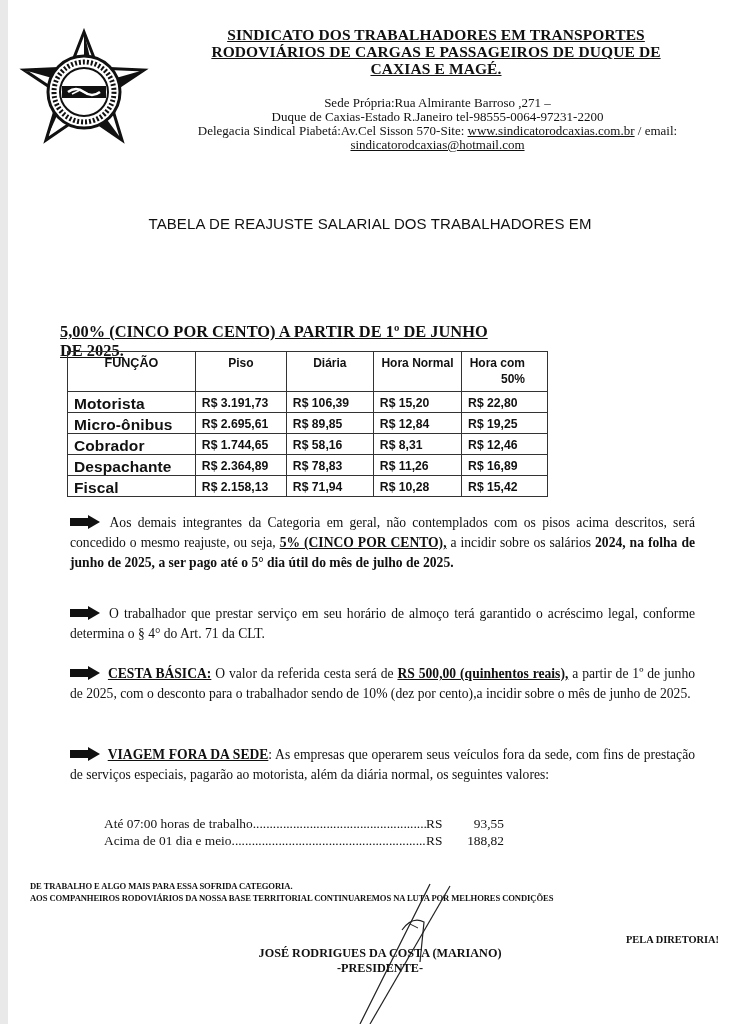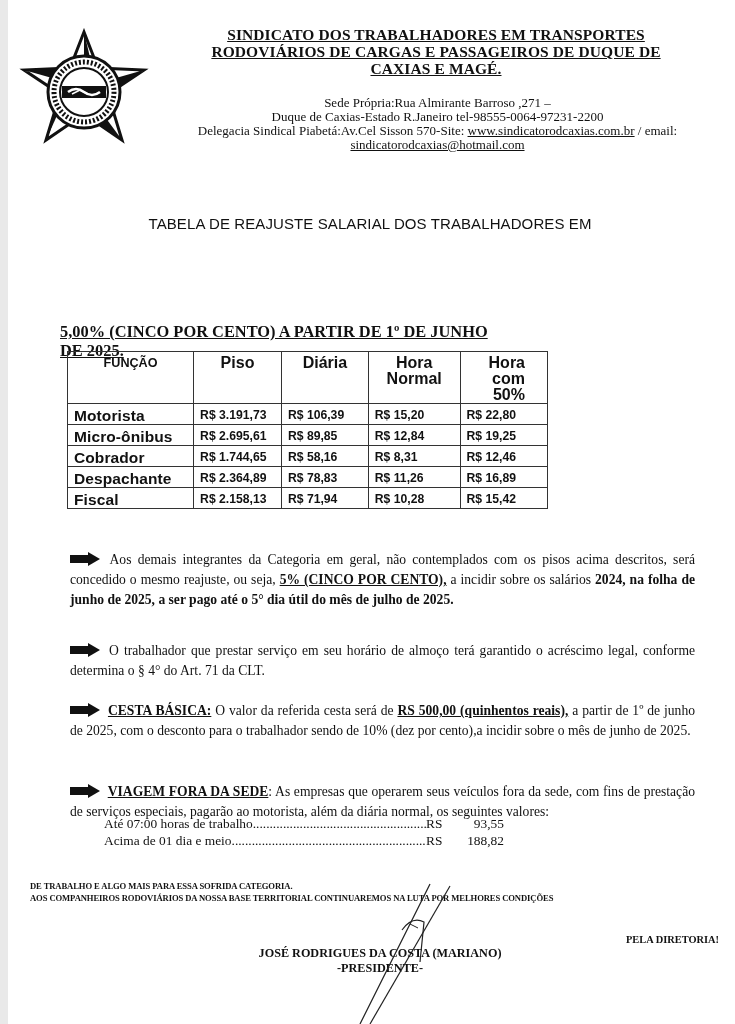--- a/index.html
+++ b/index.html
@@ -26,29 +26,29 @@
   .doc-sub {
     position: absolute; left: 60px; top: 285px; width: 620px; text-align: left;
     font-weight: bold; font-size: 16.4px; line-height: 19px; text-decoration: underline; margin-top: 37px;
   }
   table.salary {
     position: absolute; left: 67px; top: 351px; width: 481px;
     border-collapse: collapse; font-family: "Liberation Sans", sans-serif;
   }
   table.salary th, table.salary td { border: 1.5px solid #333; padding: 0 6px; }
   table.salary th {
-    font-weight: bold; font-size: 16px; height: 36px; vertical-align: top; padding-top: 3px; line-height: 16px;
+    font-weight: bold; font-size: 12px; height: 36px; vertical-align: top; padding-top: 3px; line-height: 16px;
   }
   table.salary th.fn { font-size: 12.6px; }
   table.salary th.h50 { text-align: right; padding-right: 22px; }
   table.salary td { height: 20px; font-size: 12.2px; font-weight: bold; vertical-align: bottom; padding-bottom: 0; line-height: 17px; }
   table.salary td.role { font-size: 15.5px; font-weight: bold; text-align: left; padding-left: 6px; letter-spacing: 0.1px; }
   .para {
     position: absolute; left: 70px; width: 625px; font-size: 13.6px; line-height: 20px;
-    text-align: justify; font-family: "Liberation Serif", serif; margin-top: 37px;
+    text-align: justify; font-family: "Liberation Serif", serif;
   }
   .para b { font-weight: bold; }
   .para u { text-decoration: underline; }
   .arrow { display: inline-block; width: 30px; height: 14px; vertical-align: -2px; margin-right: 4px; }
   .arrow svg { display: block; }
   .values { position: absolute; left: 104px; top: 815px; width: 400px; font-size: 13.4px; line-height: 17px; }
   .values .row { display: flex; white-space: nowrap; }
   .values .lbl { width: 322px; overflow: hidden; }
   .values .cur { width: 26px; }
   .values .amt { width: 52px; text-align: right; }

